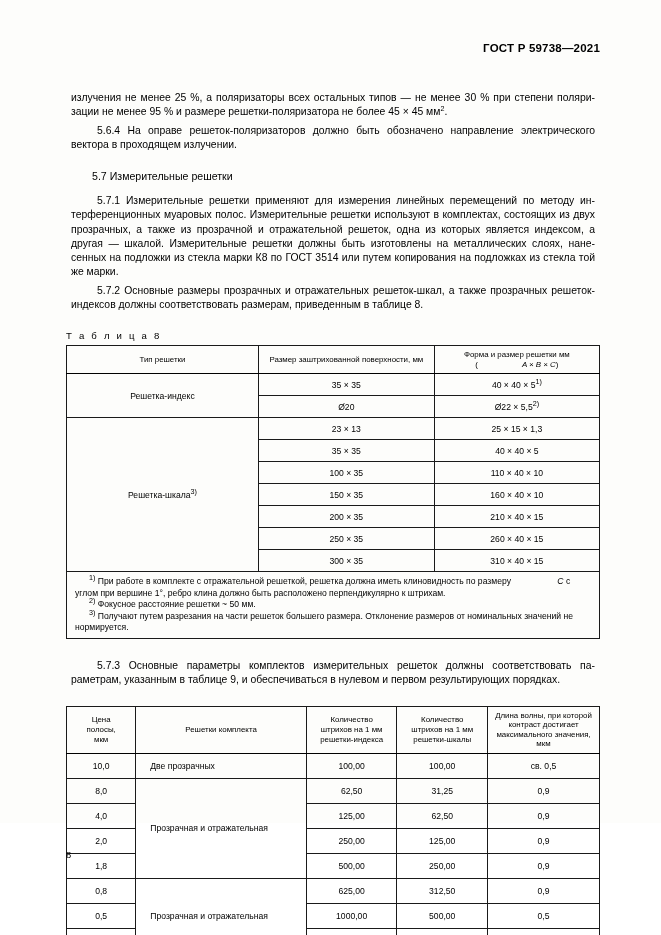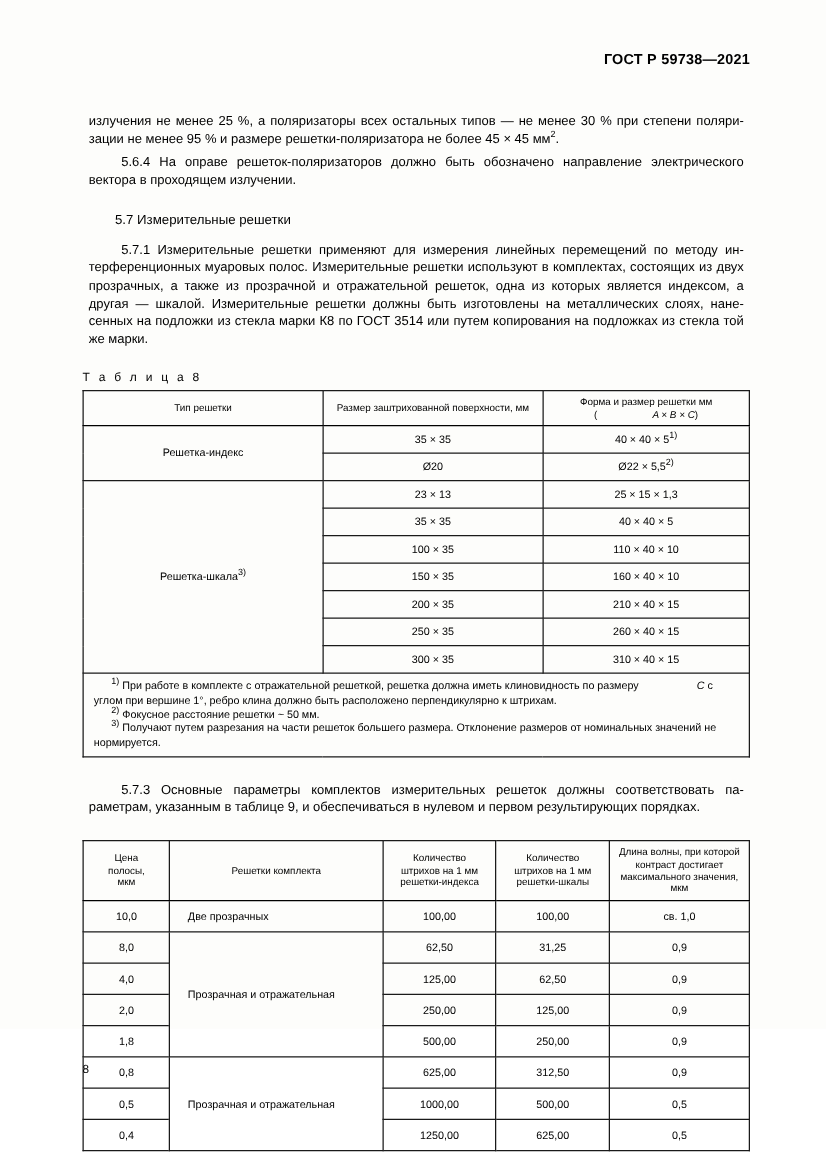--- a/index.html
+++ b/index.html
@@ -131,20 +131,21 @@
     <p class="para"><span class="indent"></span><span>5.6.4  На оправе решеток-поляризаторов должно быть обозначено направление электрического вектора в проходящем излучении.</span></p>
 
     <div class="gap-a"></div>
 
     <p class="sec-head">5.7  Измерительные решетки</p>
 
     <div class="gap-b"></div>
 
     <p class="para"><span class="indent"></span><span>5.7.1  Измерительные решетки применяют для измерения линейных перемещений по методу ин­терференционных муаровых полос. Измерительные решетки используют в комплектах, состоящих из двух прозрачных, а также из прозрачной и отражательной решеток, одна из которых является индексом, а другая — шкалой. Измерительные решетки должны быть изготовлены на металлических слоях, нане­сенных на подложки из стекла марки К8 по ГОСТ 3514 или путем копирования на подложках из стекла той же марки.</span></p>
 
+    <p class="para"><span class="indent"></span><span>5.7.2  Основные размеры прозрачных и отражательных решеток-шкал, а также прозрачных реше­ток-индексов должны соответствовать размерам, приведенным в таблице 8.</span></p>
 
     <div class="gap-a"></div>
 
     <p class="tbl-caption"><span>Т а б л и ц а</span> <span class="num">8</span></p>
 
     <table class="t8">
       <colgroup>
         <col style="width:36%">
         <col style="width:33%">
         <col style="width:31%">
@@ -247,21 +248,21 @@
             <span>мкм</span>
           </td>
         </tr>
       </thead>
       <tbody>
         <tr>
           <td>10,0</td>
           <td class="left setcell">Две прозрачных</td>
           <td>100,00</td>
           <td>100,00</td>
-          <td>св. 1,0</td>
+          <td>св. 0,5</td>
         </tr>
         <tr>
           <td>8,0</td>
           <td class="left setcell" rowspan="4">Прозрачная и отражательная</td>
           <td>62,50</td>
           <td>31,25</td>
           <td>0,9</td>
         </tr>
         <tr>
           <td>4,0</td>

